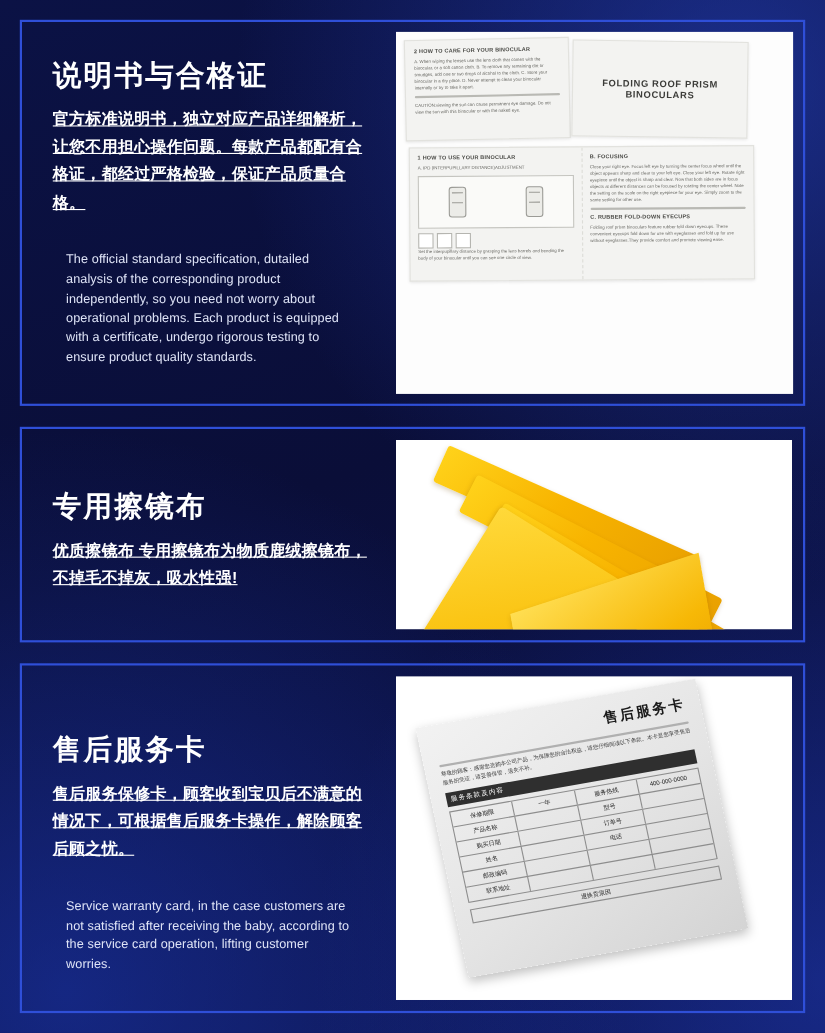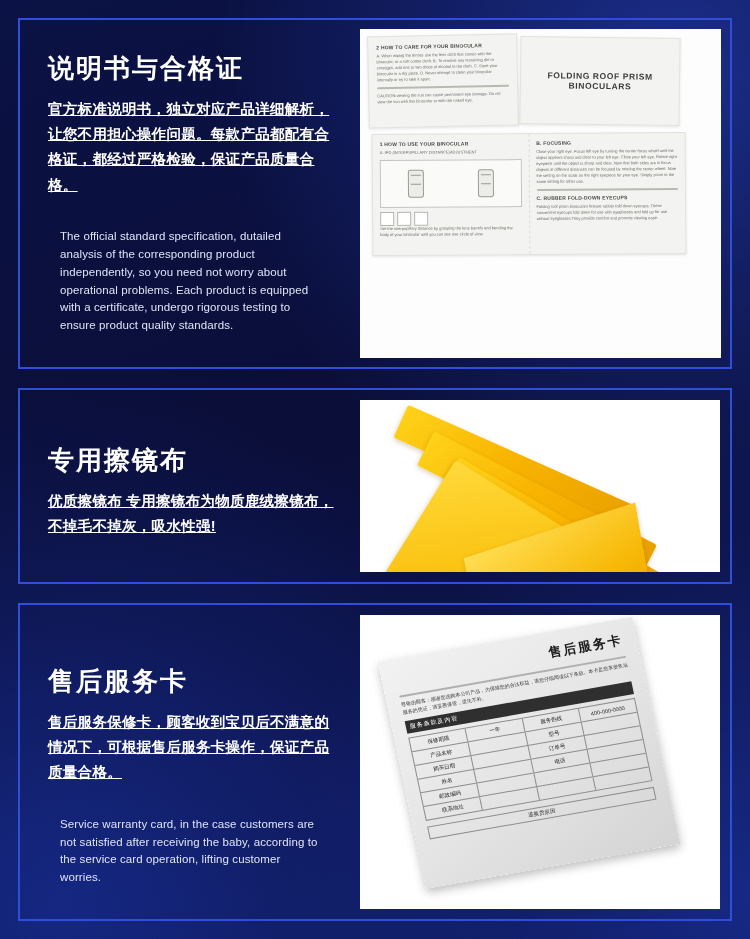--- a/index.html
+++ b/index.html
@@ -329,21 +329,21 @@
         <div class="cloth c3"></div>
         <div class="cloth c4"></div>
         <div class="cloth c5"></div>
       </div>
     </div>
   </section>
 
   <section class="card card-3">
     <div class="card-text">
       <h2 class="title">售后服务卡</h2>
-      <p class="desc-cn">售后服务保修卡，顾客收到宝贝后不满意的情况下，可根据售后服务卡操作，保证产品质量合格。</p>
+      <p class="desc-cn">售后服务保修卡，顾客收到宝贝后不满意的情况下，可根据售后服务卡操作，解除顾客后顾之忧。</p>
       <p class="desc-en">Service warranty card, in the case customers are not satisfied after receiving the baby, according to the service card operation, lifting customer worries.</p>
     </div>
     <div class="card-media">
       <div class="svc-stage">
         <div class="svc-card">
           <div class="svc-title">售后服务卡</div>
           <div class="svc-line"></div>
           <p class="svc-sub">尊敬的顾客：感谢您选购本公司产品，为保障您的合法权益，请您仔细阅读以下条款。本卡是您享受售后服务的凭证，请妥善保管，遗失不补。</p>
           <div class="svc-band">服务条款及内容</div>
           <div class="svc-grid">

